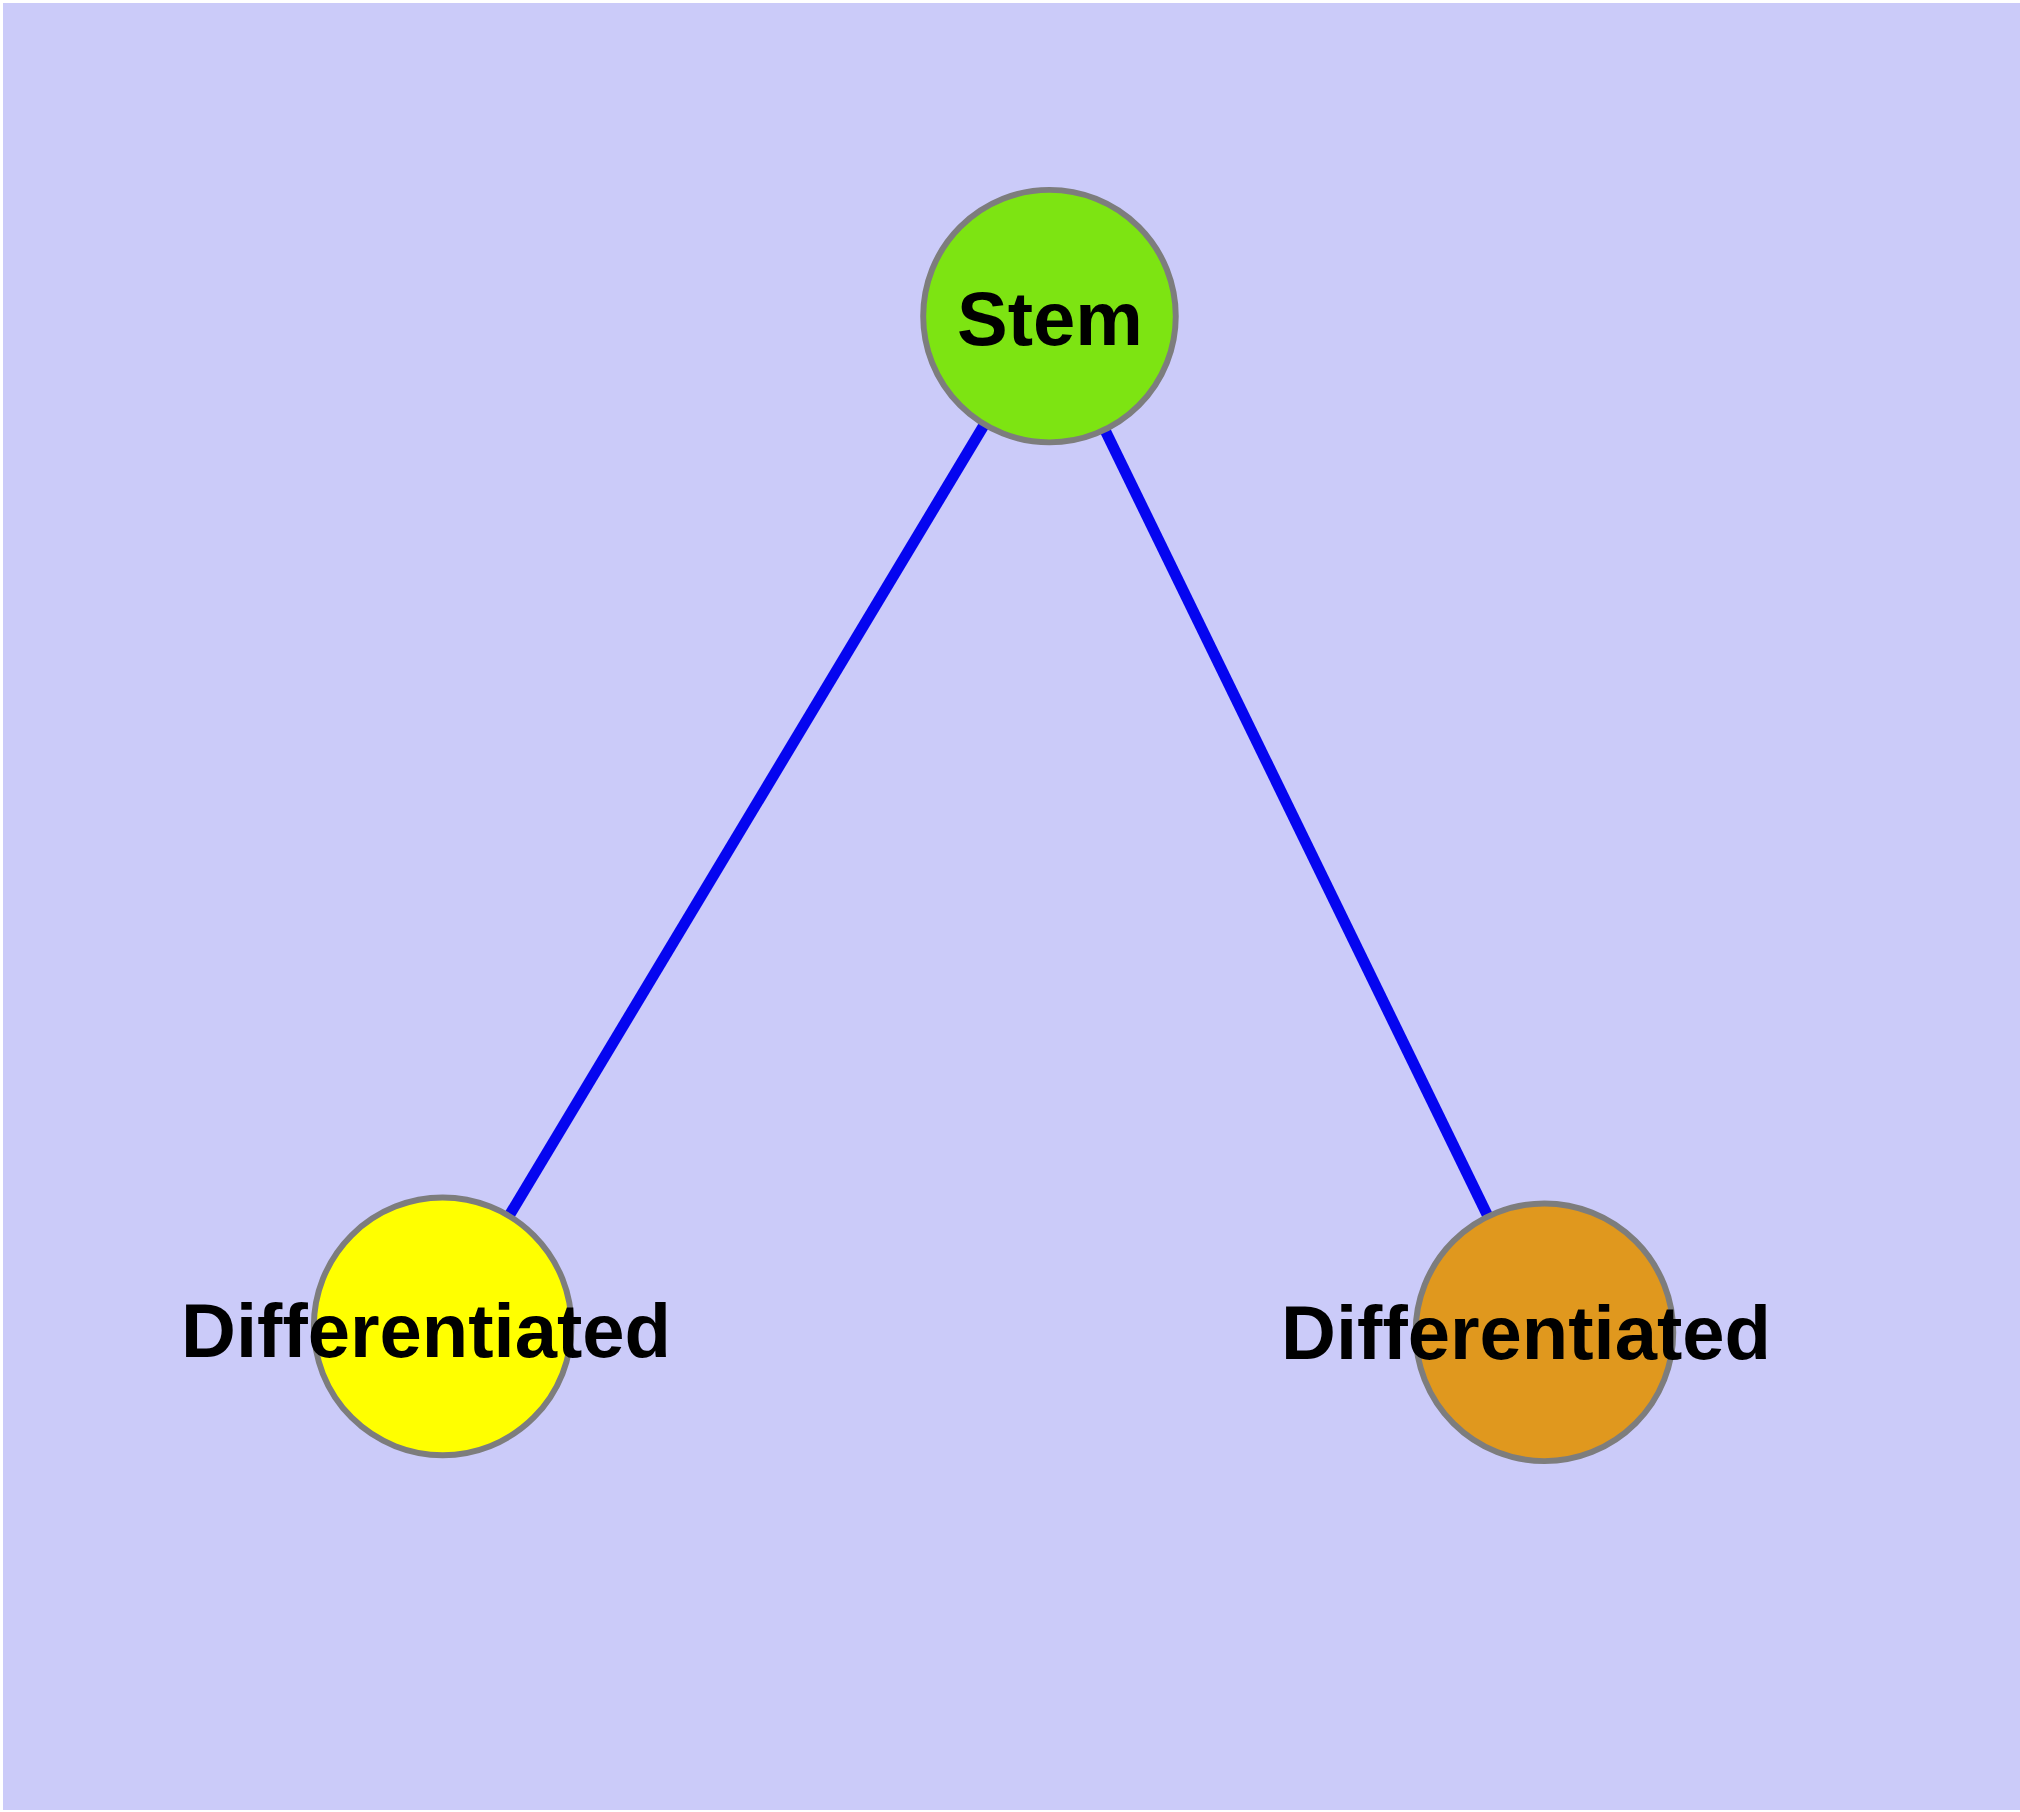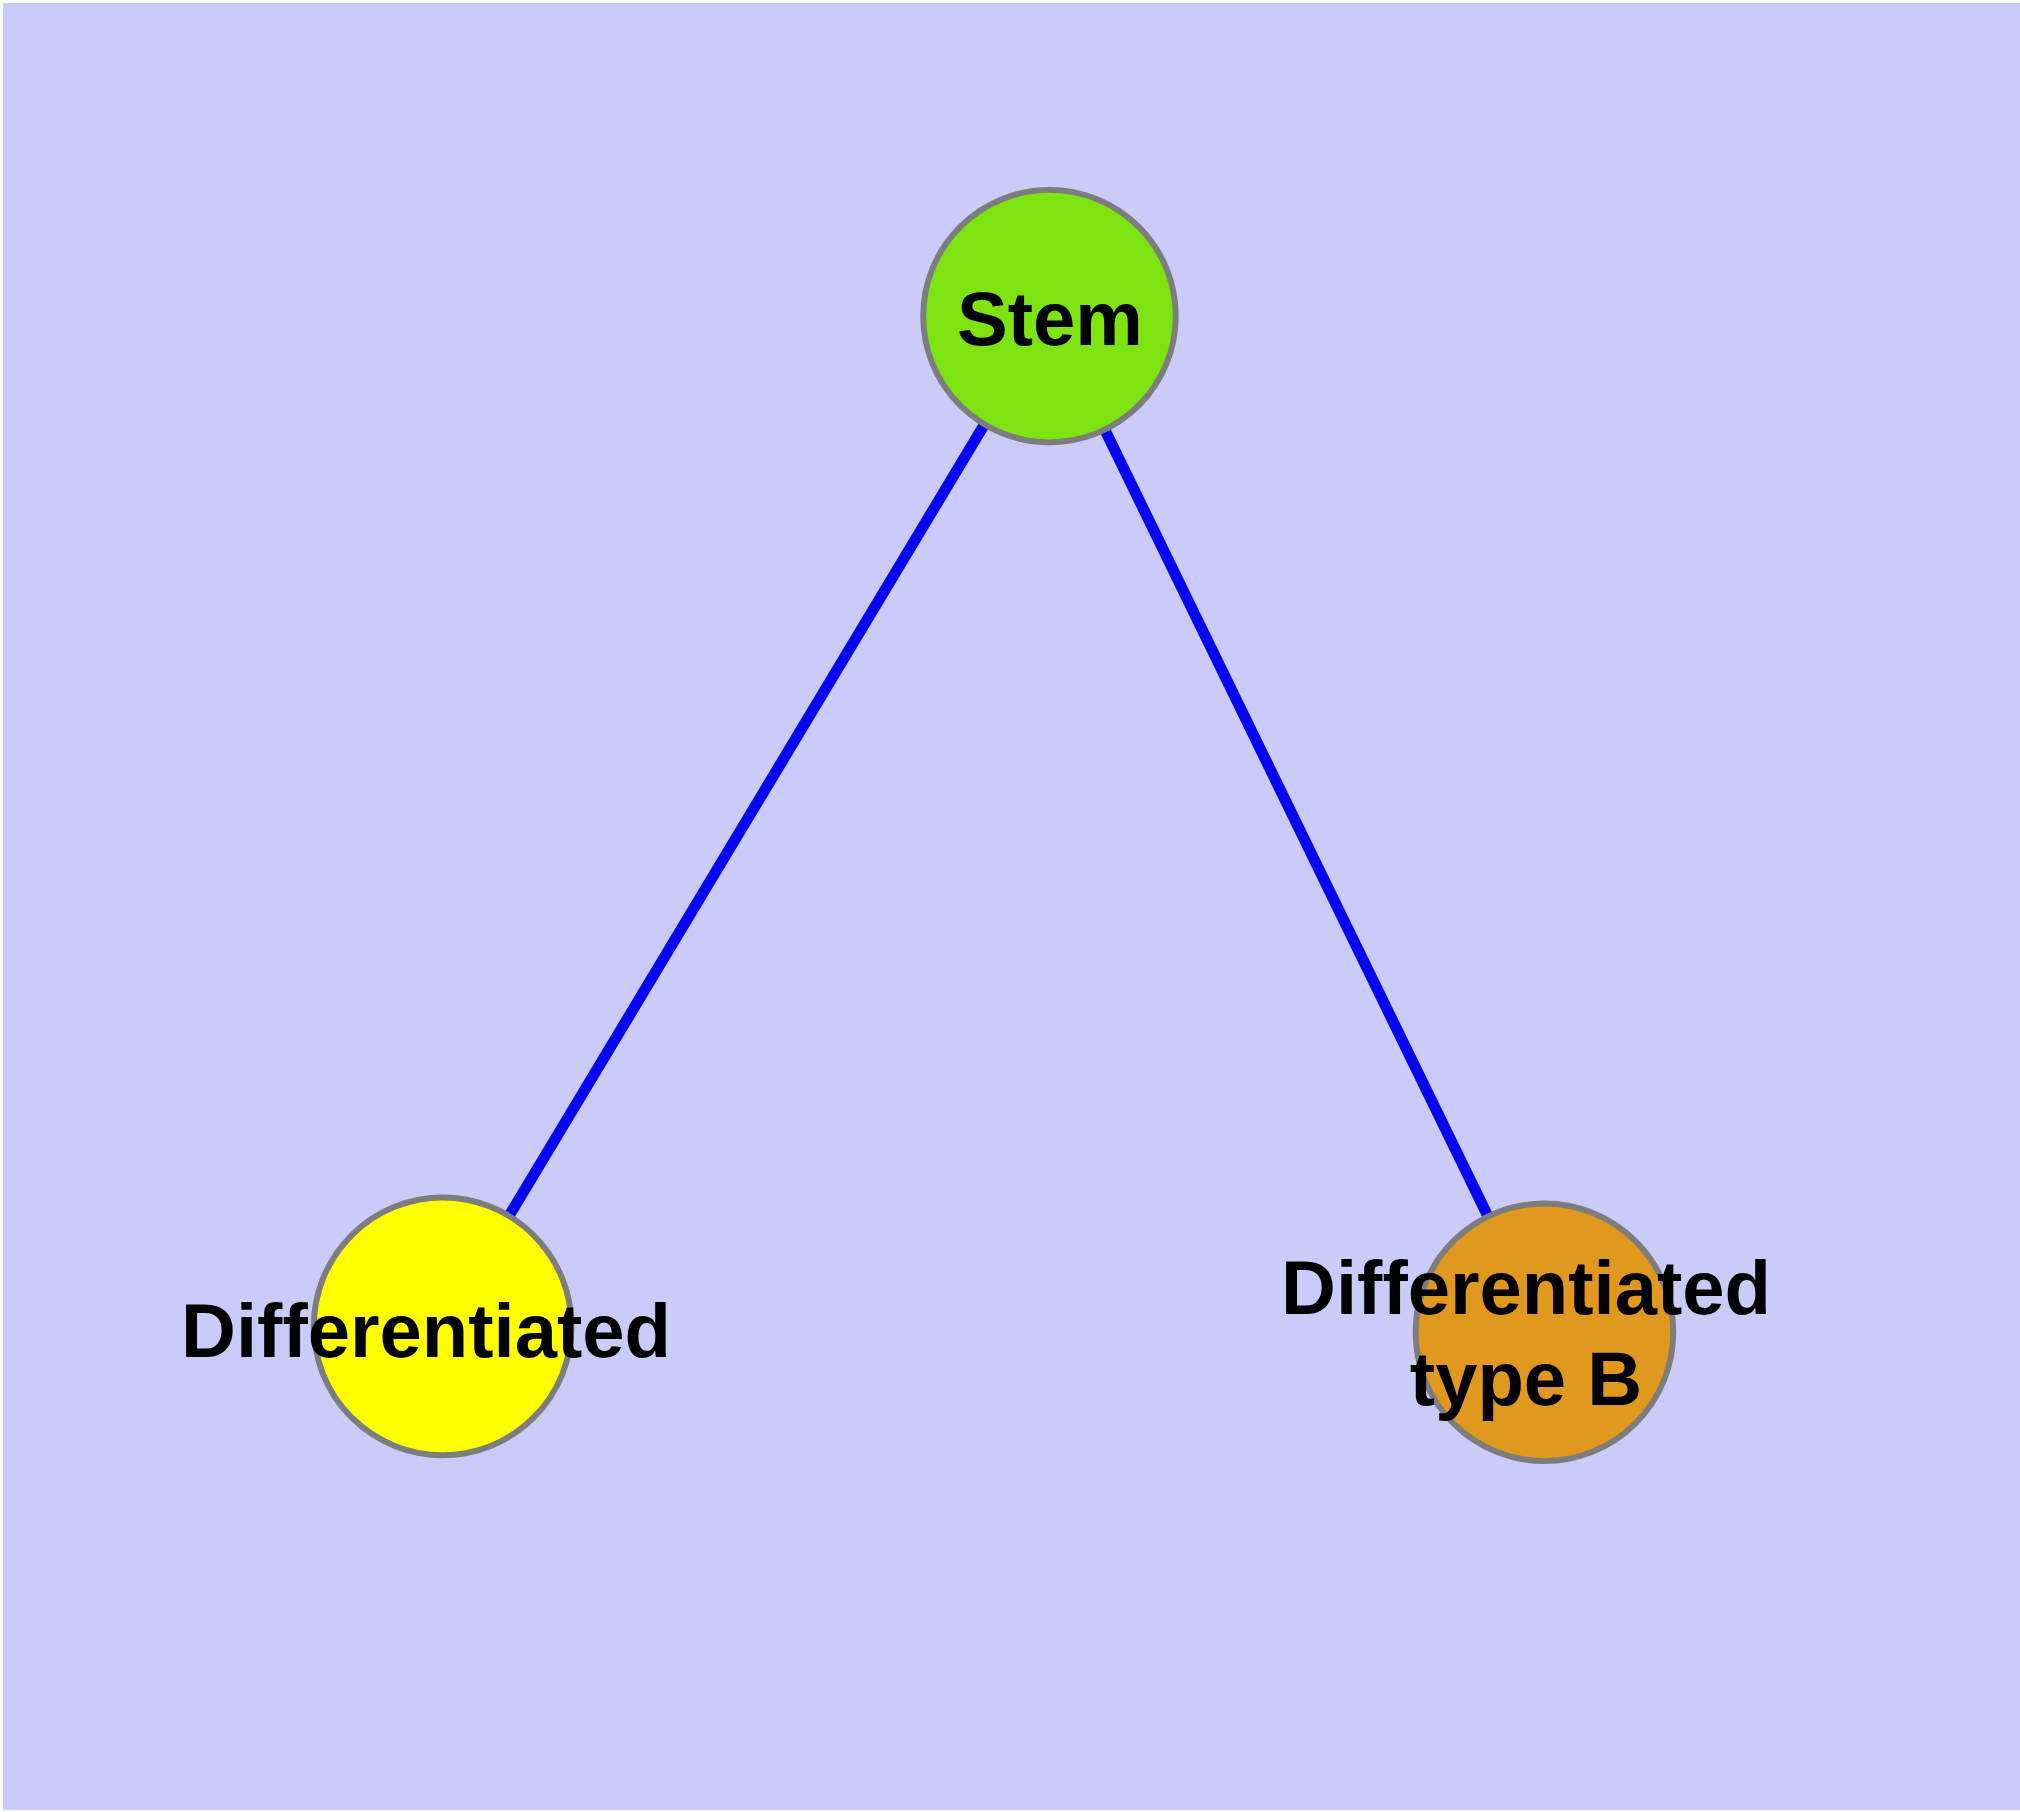--- a/index.html
+++ b/index.html
@@ -67,17 +67,16 @@
   <div class="node-label" id="label-stem">
     <span class="label-line">Stem</span>
   </div>
 
   <div class="node-label" id="label-type-a">
     <span class="label-line">Differentiated</span>
   </div>
 
   <div class="node-label" id="label-type-b">
     <span class="label-line">Differentiated</span>
-    <span class="label-line">type B</span>
   </div>
 
 </div>
 
 
 </body></html>

